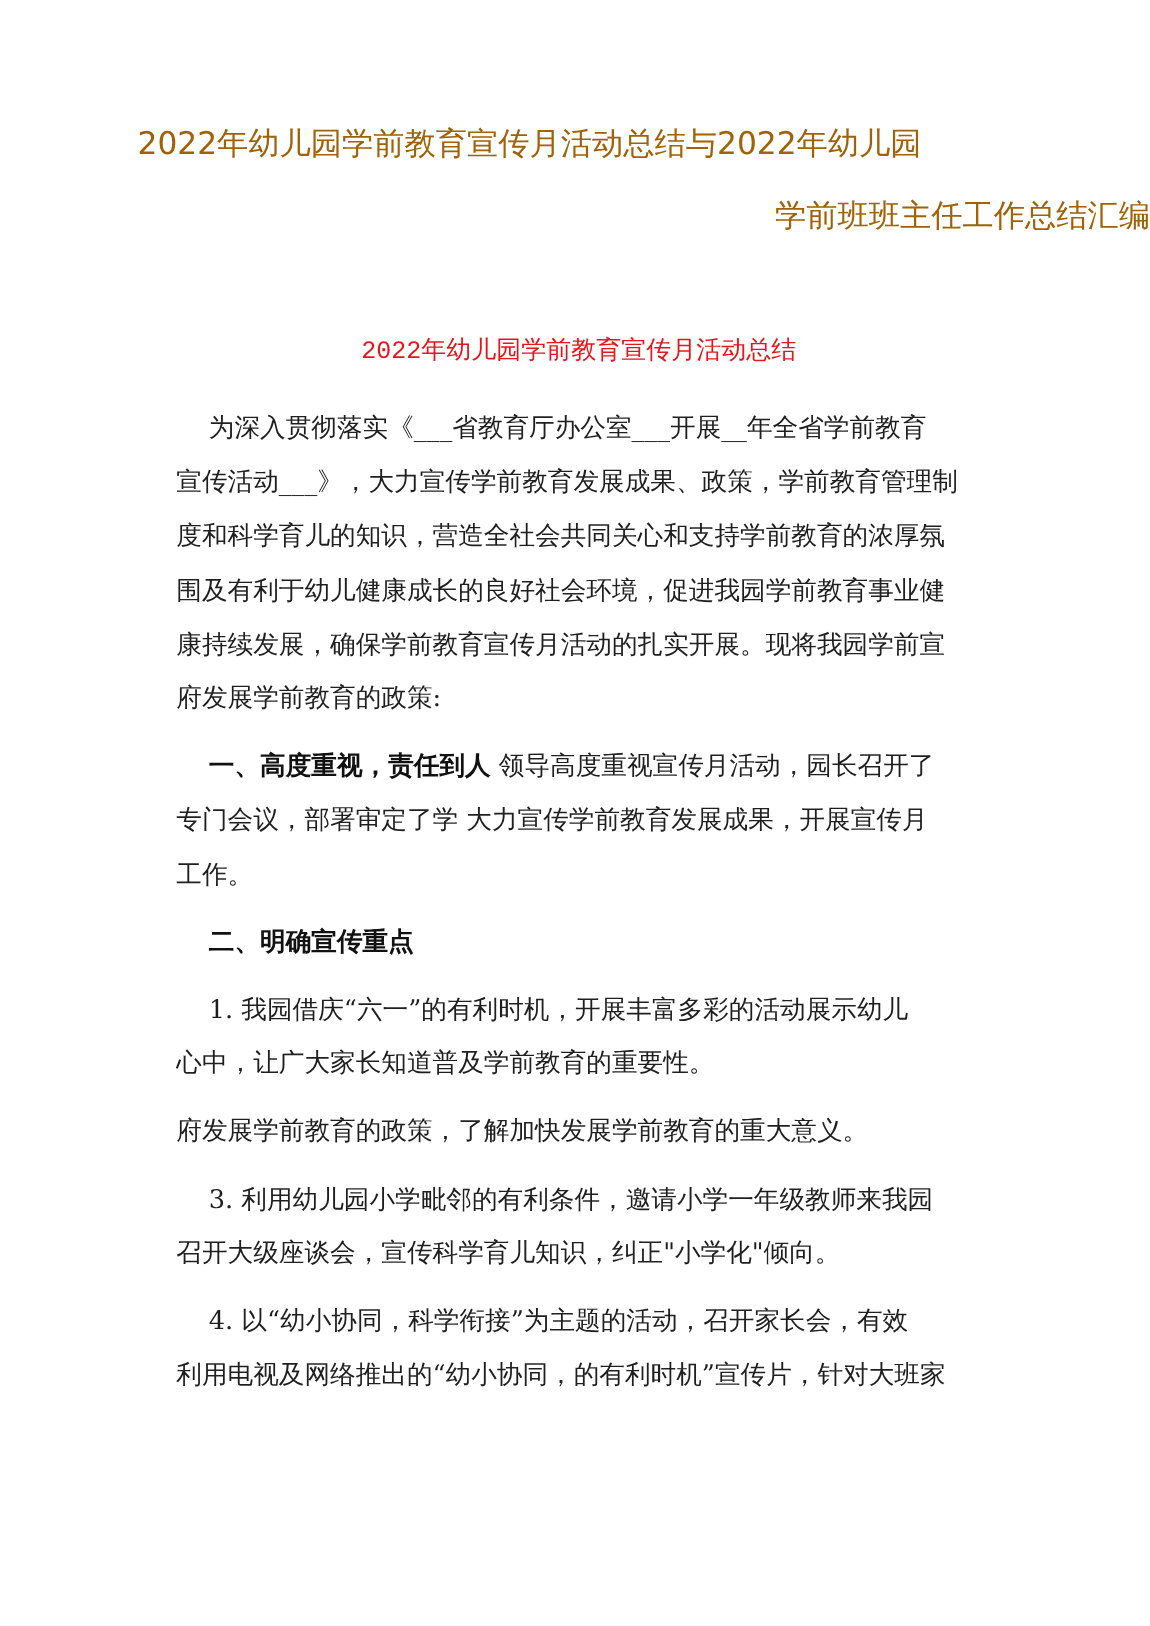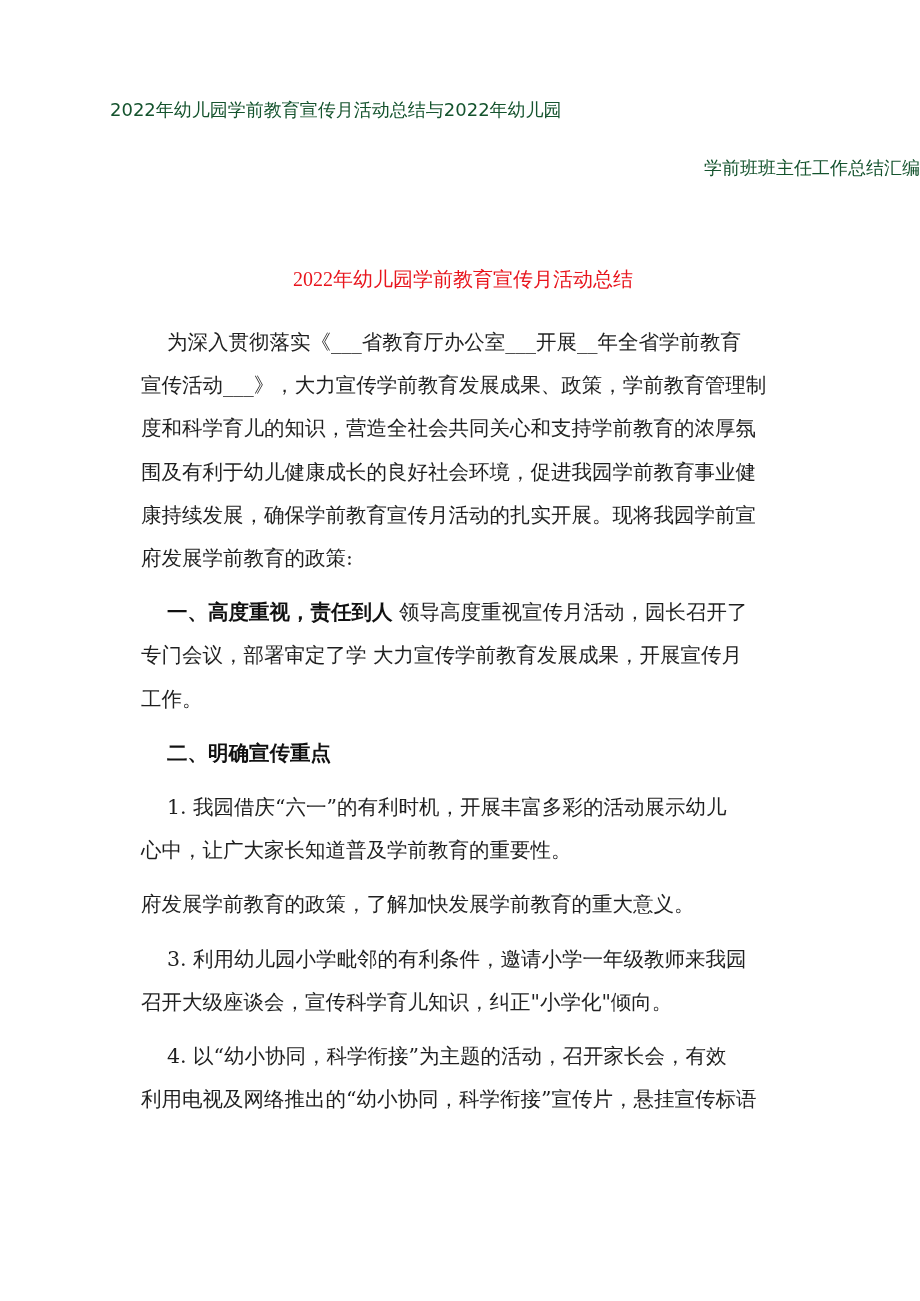--- a/index.html
+++ b/index.html
@@ -20,34 +20,34 @@
       left: 0;
       top: 0;
       width: 920px;
       height: 1301px;
     }
     .doc-title {
       position: absolute;
       left: 100px;
       width: 720px;
       font-family: "DejaVu Sans", "Liberation Sans", sans-serif;
-      font-size: 18px;
-      color: #14532d;
+      font-size: 25px;
+      color: #a16207;
       white-space: nowrap;
       letter-spacing: 0px;
     }
     .doc-title.line1 { top: 98px; left: 110px; }
     .doc-title.line2 { top: 156px; left: 0; width: 920px; text-align: right; padding-left: 12px; box-sizing: border-box; }
     .section-title {
       position: absolute;
       top: 266px;
       left: 0;
       width: 920px;
       text-align: center;
-      font-family: Liberation Serif, serif;
+      font-family: Liberation Mono, monospace;
       font-size: 20px;
       color: #e8141c;
       white-space: nowrap;
       padding-left: 6px;
       box-sizing: border-box;
     }
     .body {
       position: absolute;
       left: 130px;
       top: 310px;
@@ -116,17 +116,17 @@
       <span class="line">府发展学前教育的政策，了解加快发展学前教育的重大意义。</span>
     </div>
 
     <div class="para">
       <span class="line first">3. 利用幼儿园小学毗邻的有利条件，邀请小学一年级教师来我园</span>
       <span class="line">召开大级座谈会，宣传科学育儿知识，纠正"小学化"倾向。</span>
     </div>
 
     <div class="para">
       <span class="line first">4. 以“幼小协同，科学衔接”为主题的活动，召开家长会，有效</span>
-      <span class="line">利用电视及网络推出的“幼小协同，科学衔接”宣传片，悬挂宣传标语</span>
+      <span class="line">利用电视及网络推出的“幼小协同，的有利时机”宣传片，针对大班家</span>
     </div>
 
   </div>
 </div>
 
 </body></html>

